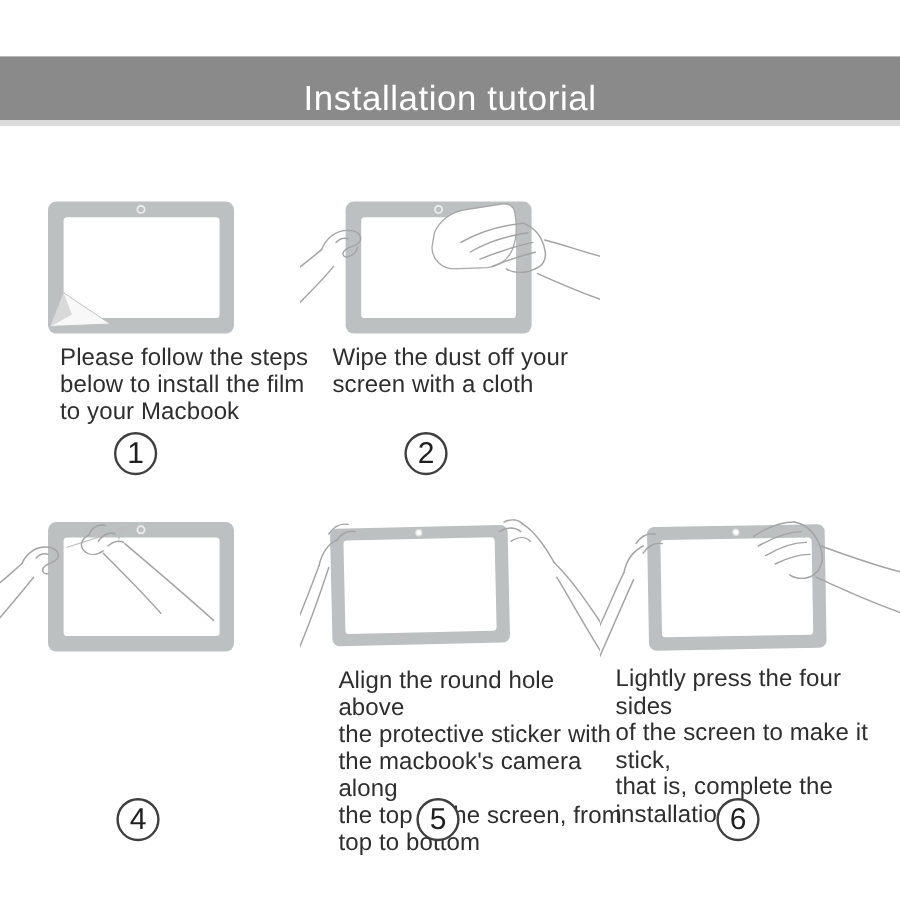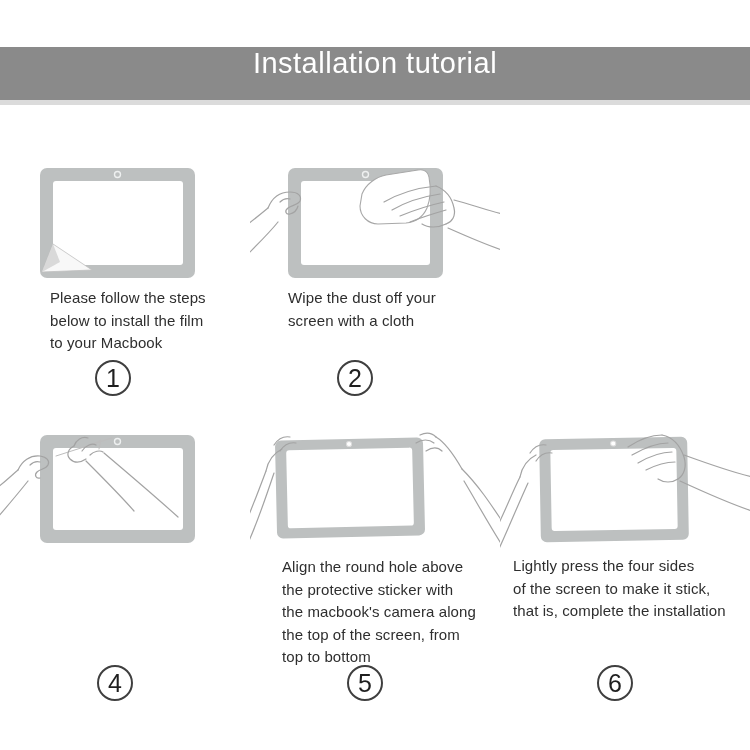--- a/index.html
+++ b/index.html
@@ -2,32 +2,32 @@
 <html><head>
 <meta charset="utf-8">
 <style>
   html,body{margin:0;padding:0;background:#fff;}
   .page{
     position:relative;width:750px;height:750px;background:#ffffff;
     font-family:"Liberation Sans", sans-serif;overflow:hidden;margin:0 auto;
   }
   .banner{
     position:absolute;left:0;top:47px;width:750px;height:53px;
-    background:#8a8a8a;display:flex;align-items:flex-start;justify-content:center;
+    background:#8a8a8a;display:flex;align-items:flex-end;justify-content:center;
   }
   .banner-shadow{
     position:absolute;left:0;top:100px;width:750px;height:5px;background:#dbdbdb;
   }
   .banner .title{
     color:#ffffff;font-size:29px;letter-spacing:0.5px;font-weight:400;
   }
   .step{position:absolute;width:250px;}
   .step svg{position:absolute;left:0;top:0;display:block;}
   .caption{
-    position:absolute;font-size:15px;line-height:22.5px;color:#2e2e2e;
+    position:absolute;font-size:20px;line-height:22.5px;color:#2e2e2e;
     white-space:pre-line;width:240px;letter-spacing:0.1px;
   }
   .badge{
     position:absolute;width:36px;height:36px;border:2px solid #3f3f3f;border-radius:50%;
     box-sizing:border-box;display:flex;align-items:center;justify-content:center;
     color:#1f1f1f;font-size:25px;background:#fff;
   }
   .r1{top:150px;height:270px;}
   .r2{top:425px;height:305px;}
   .c1{left:0;}
@@ -76,21 +76,21 @@
         <path d="M186,36 C166,38 148,44 134,52"></path>
         <path d="M190,44 C170,47 154,53 142,60"></path>
         <path d="M194,52 C176,56 162,61 150,66"></path>
         <path d="M196,60 C182,64 170,68 160,72"></path>
         <path d="M186,36 C196,40 202,48 204,58 C206,66 202,72 196,74"></path>
         <path d="M196,74 C188,78 178,78 172,74"></path>
         <path d="M204,50 C220,54 236,60 252,64"></path>
         <path d="M198,78 C216,86 234,94 252,100"></path>
       </g>
     </svg>
-    <div class="caption" style="left:38px;top:137px">Wipe the dust off your
+    <div class="caption" style="left:27px;top:137px">Wipe the dust off your
 screen with a cloth</div>
     <div class="badge" style="left:87px;top:210px">
       <span>2</span>
     </div>
   </section>
 
 
   <section class="step r2 c1">
     <svg width="250" height="130" viewBox="0 0 250 130">
       <rect x="40" y="10" width="155" height="108" rx="7" fill="#bdc0c0"></rect>

